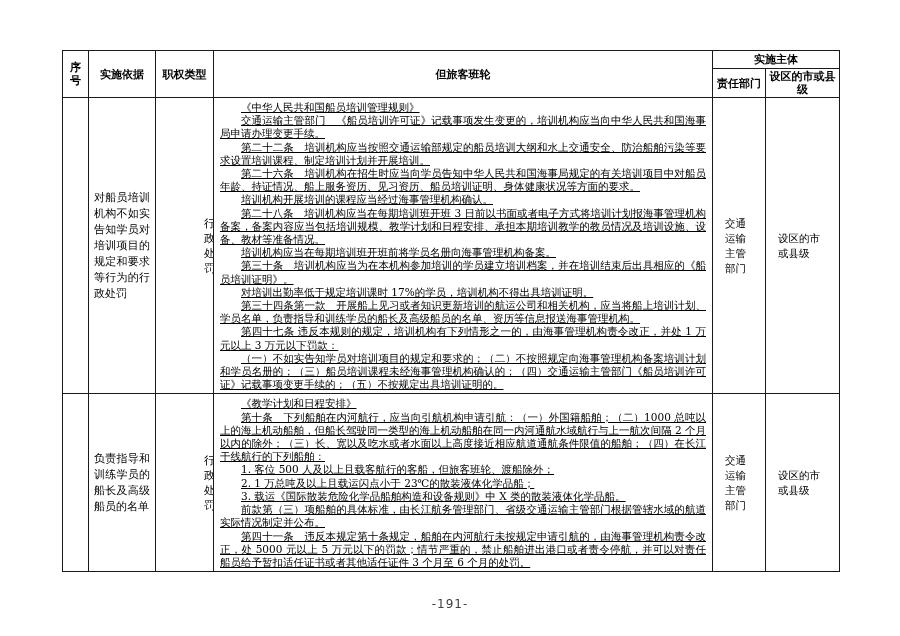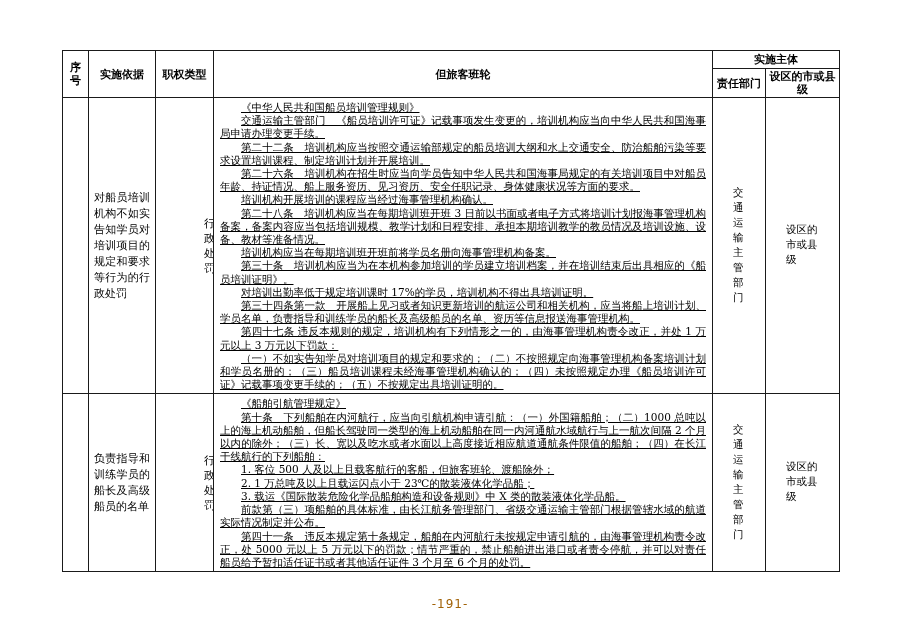--- a/index.html
+++ b/index.html
@@ -25,29 +25,29 @@
             font-family:"DejaVu Sans","Liberation Sans",sans-serif; }
   .c-name { vertical-align:middle; padding:2px 5px; text-align:justify;
             line-height:16px; font-size:11px; }
   .c-type { text-align:center; vertical-align:middle; font-size:11px; }
   .c-basis{ vertical-align:top; padding:3px 6px 2px 6px; }
   .c-basis .para {
     margin:0; text-indent:2em; font-size:10.5px; line-height:13.2px;
     text-align:justify; word-break:break-all;text-decoration:underline;
   }
   .c-dept, .c-level {
-    vertical-align:middle; padding:2px 20px; text-align:left;
-    line-height:15px; font-size:10.5px;font-family:Liberation Mono, monospace;
+    vertical-align:middle; padding:2px 12px; text-align:left;
+    line-height:15px; font-size:10.5px;
   }
   .row-92 { height:280px; }
   .row-93 { height:178px; }
   .page-number {
     position:absolute; top:597px; left:0; width:900px; text-align:center;
     font-size:12px; letter-spacing:1px;
-    font-family:"DejaVu Sans","Liberation Sans",sans-serif; color:#a16207;
+    font-family:"DejaVu Sans","Liberation Sans",sans-serif; color:#404040;
   }
 </style>
 </head>
 <body>
 
 <div class="page">
 
   <table class="doc-table">
     <colgroup>
       <col style="width:26px">
@@ -73,41 +73,41 @@
     <tbody>
       <tr class="row-92">
         <td class="c-no">92</td>
         <td class="c-name">对船员培训机构不如实告知学员对培训项目的规定和要求等行为的行政处罚</td>
         <td class="c-type">行政处罚</td>
         <td class="c-basis">
           <div>
               <p class="para">《中华人民共和国船员培训管理规则》</p>
               <p class="para">交通运输主管部门　《船员培训许可证》记载事项发生变更的，培训机构应当向中华人民共和国海事局申请办理变更手续。</p>
               <p class="para">第二十二条　培训机构应当按照交通运输部规定的船员培训大纲和水上交通安全、防治船舶污染等要求设置培训课程、制定培训计划并开展培训。</p>
-              <p class="para">第二十六条　培训机构在招生时应当向学员告知中华人民共和国海事局规定的有关培训项目中对船员年龄、持证情况、船上服务资历、见习资历、安全任职记录、身体健康状况等方面的要求。</p>
+              <p class="para">第二十六条　培训机构在招生时应当向学员告知中华人民共和国海事局规定的有关培训项目中对船员年龄、持证情况、船上服务资历、见习资历、船员培训证明、身体健康状况等方面的要求。</p>
               <p class="para">培训机构开展培训的课程应当经过海事管理机构确认。</p>
               <p class="para">第二十八条　培训机构应当在每期培训班开班 3 日前以书面或者电子方式将培训计划报海事管理机构备案，备案内容应当包括培训规模、教学计划和日程安排、承担本期培训教学的教员情况及培训设施、设备、教材等准备情况。</p>
               <p class="para">培训机构应当在每期培训班开班前将学员名册向海事管理机构备案。</p>
               <p class="para">第三十条　培训机构应当为在本机构参加培训的学员建立培训档案，并在培训结束后出具相应的《船员培训证明》。</p>
               <p class="para">对培训出勤率低于规定培训课时 17%的学员，培训机构不得出具培训证明。</p>
               <p class="para">第三十四条第一款　开展船上见习或者知识更新培训的航运公司和相关机构，应当将船上培训计划、学员名单，负责指导和训练学员的船长及高级船员的名单、资历等信息报送海事管理机构。</p>
               <p class="para">第四十七条 违反本规则的规定，培训机构有下列情形之一的，由海事管理机构责令改正，并处 1 万元以上 3 万元以下罚款：</p>
-              <p class="para">（一）不如实告知学员对培训项目的规定和要求的；（二）不按照规定向海事管理机构备案培训计划和学员名册的；（三）船员培训课程未经海事管理机构确认的；（四）未按照规定办理《船员培训许可证》记载事项变更手续的；（五）不按规定出具培训证明的。</p>
+              <p class="para">（一）不如实告知学员对培训项目的规定和要求的；（二）不按照规定向海事管理机构备案培训计划和学员名册的；（三）船员培训课程未经海事管理机构确认的；（四）交通运输主管部门《船员培训许可证》记载事项变更手续的；（五）不按规定出具培训证明的。</p>
             </div>
         </td>
         <td class="c-dept">交通运输主管部门</td>
         <td class="c-level">设区的市或县级</td>
       </tr>
       <tr class="row-93">
         <td class="c-no">76</td>
         <td class="c-name">负责指导和训练学员的船长及高级船员的名单</td>
         <td class="c-type">行政处罚</td>
         <td class="c-basis">
           <div>
-              <p class="para">《船舶引航管理规定》</p>
+              <p class="para">《教学计划和日程安排》</p>
               <p class="para">第十条　下列船舶在内河航行，应当向引航机构申请引航：（一）外国籍船舶；（二）1000 总吨以上的海上机动船舶，但船长驾驶同一类型的海上机动船舶在同一内河通航水域航行与上一航次间隔 2 个月以内的除外；（三）长、宽以及吃水或者水面以上高度接近相应航道通航条件限值的船舶；（四）在长江干线航行的下列船舶：</p>
               <p class="para">1. 客位 500 人及以上且载客航行的客船，但旅客班轮、渡船除外；</p>
               <p class="para">2. 1 万总吨及以上且载运闪点小于 23℃的散装液体化学品船；</p>
               <p class="para">3. 载运《国际散装危险化学品船舶构造和设备规则》中 X 类的散装液体化学品船。</p>
               <p class="para">前款第（三）项船舶的具体标准，由长江航务管理部门、省级交通运输主管部门根据管辖水域的航道实际情况制定并公布。</p>
               <p class="para">第四十一条　违反本规定第十条规定，船舶在内河航行未按规定申请引航的，由海事管理机构责令改正，处 5000 元以上 5 万元以下的罚款；情节严重的，禁止船舶进出港口或者责令停航，并可以对责任船员给予暂扣适任证书或者其他适任证件 3 个月至 6 个月的处罚。</p>
             </div>
         </td>
         <td class="c-dept">交通运输主管部门</td>
         <td class="c-level">设区的市或县级</td>

